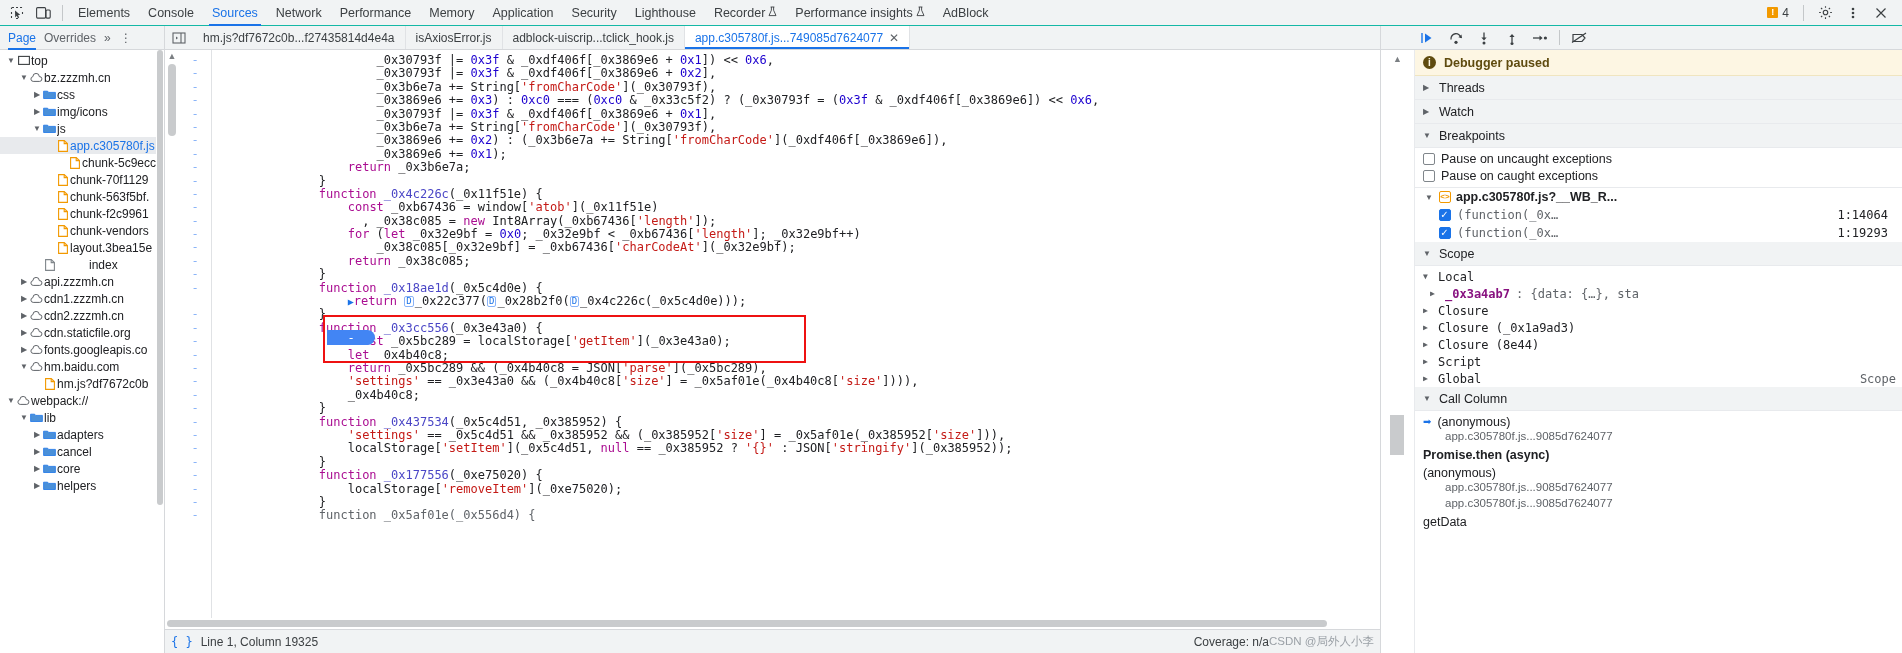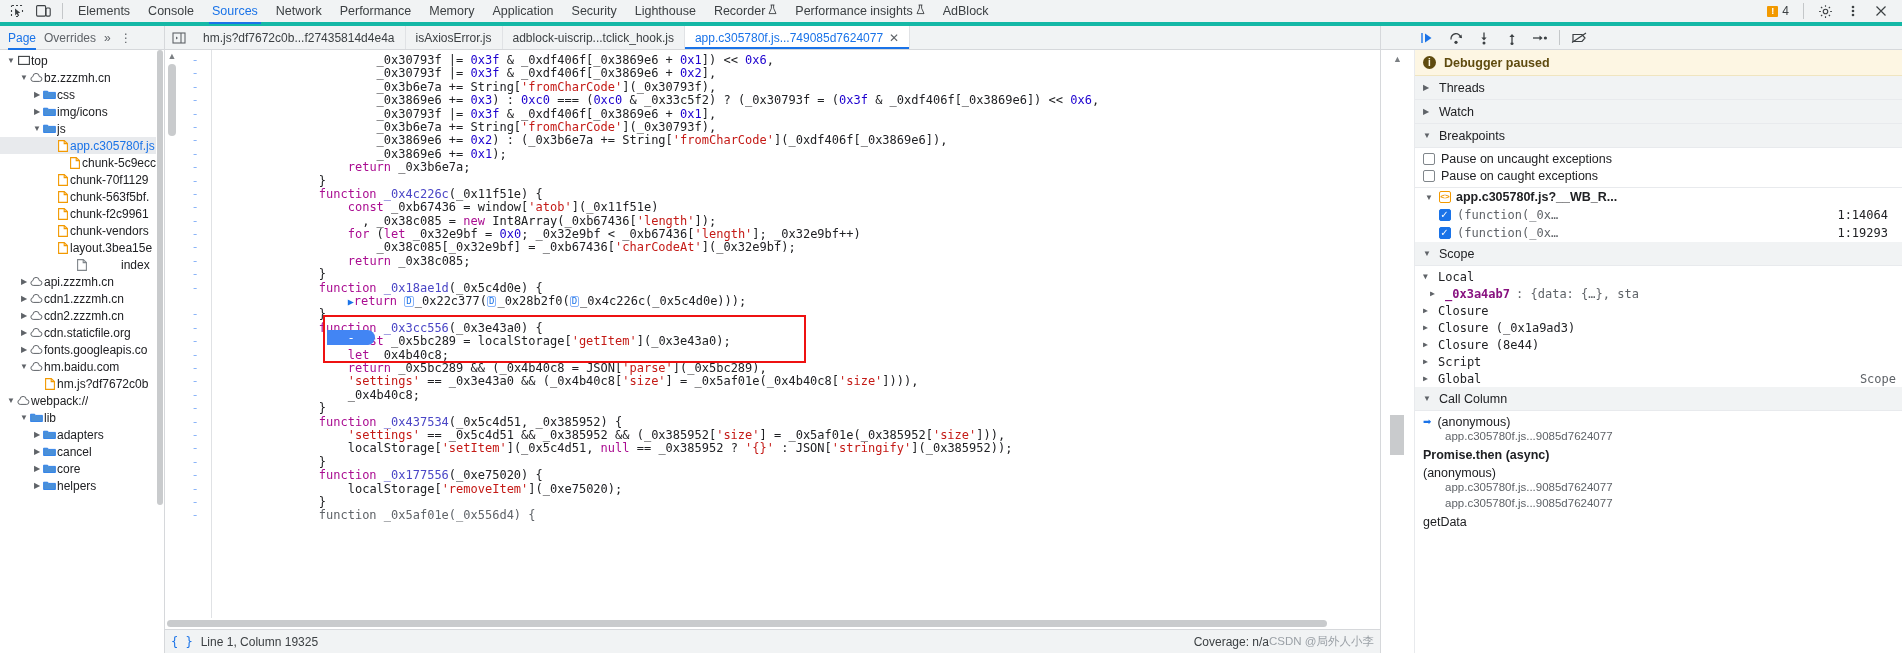--- a/index.html
+++ b/index.html
@@ -11,21 +11,21 @@
     font-family: "Liberation Sans", sans-serif;
     font-size: 12px;
     color: #202124;
   }
   .app { width: 1902px; height: 653px; display: flex; flex-direction: column; background:#fff; }
 
   
   .topbar {
     height: 26px; min-height:26px;
     background: #f1f3f4;
-    border-bottom: 4px solid #14b8a6;
+    border-bottom: 1px solid #14b8a6;
     display: flex; align-items: center;
     padding: 0 4px;
     position: relative;
   }
   .tb-icon {
     width: 26px; height: 24px;
     display:flex; align-items:center; justify-content:center;
     cursor: pointer;
   }
   .tb-sep { width:1px; height:16px; background:#c4c7c9; margin:0 6px; }
@@ -510,21 +510,21 @@
           <div class="tnode" style="padding-left: 45px;">
             <span class="tw"></span>
             <span class="ticon">
               <svg width="10" height="12" viewBox="0 0 10 12">
                 <path d="M0.6 0.6h5.6L9.4 3.6v7.8H0.6z" fill="#fff" stroke="#f29900" stroke-width="1.1"></path>
                 <path d="M6.2 0.6v3h3.2" fill="none" stroke="#f29900" stroke-width="1.1"></path>
               </svg>
             </span>
             <span class="tlabel">layout.3bea15e</span>
           </div>
-          <div class="tnode" style="padding-left: 32px; gap: 32px;">
+          <div class="tnode" style=" gap: 32px;">
             <span class="tw"></span>
             <span class="ticon">
               <svg width="10" height="12" viewBox="0 0 10 12">
                 <path d="M0.6 0.6h5.6L9.4 3.6v7.8H0.6z" fill="#fff" stroke="#80868b" stroke-width="1.1"></path>
                 <path d="M6.2 0.6v3h3.2" fill="none" stroke="#80868b" stroke-width="1.1"></path>
               </svg>
             </span>
             <span class="tlabel">index</span>
           </div>
           <div class="tnode" style="padding-left: 19px;">

